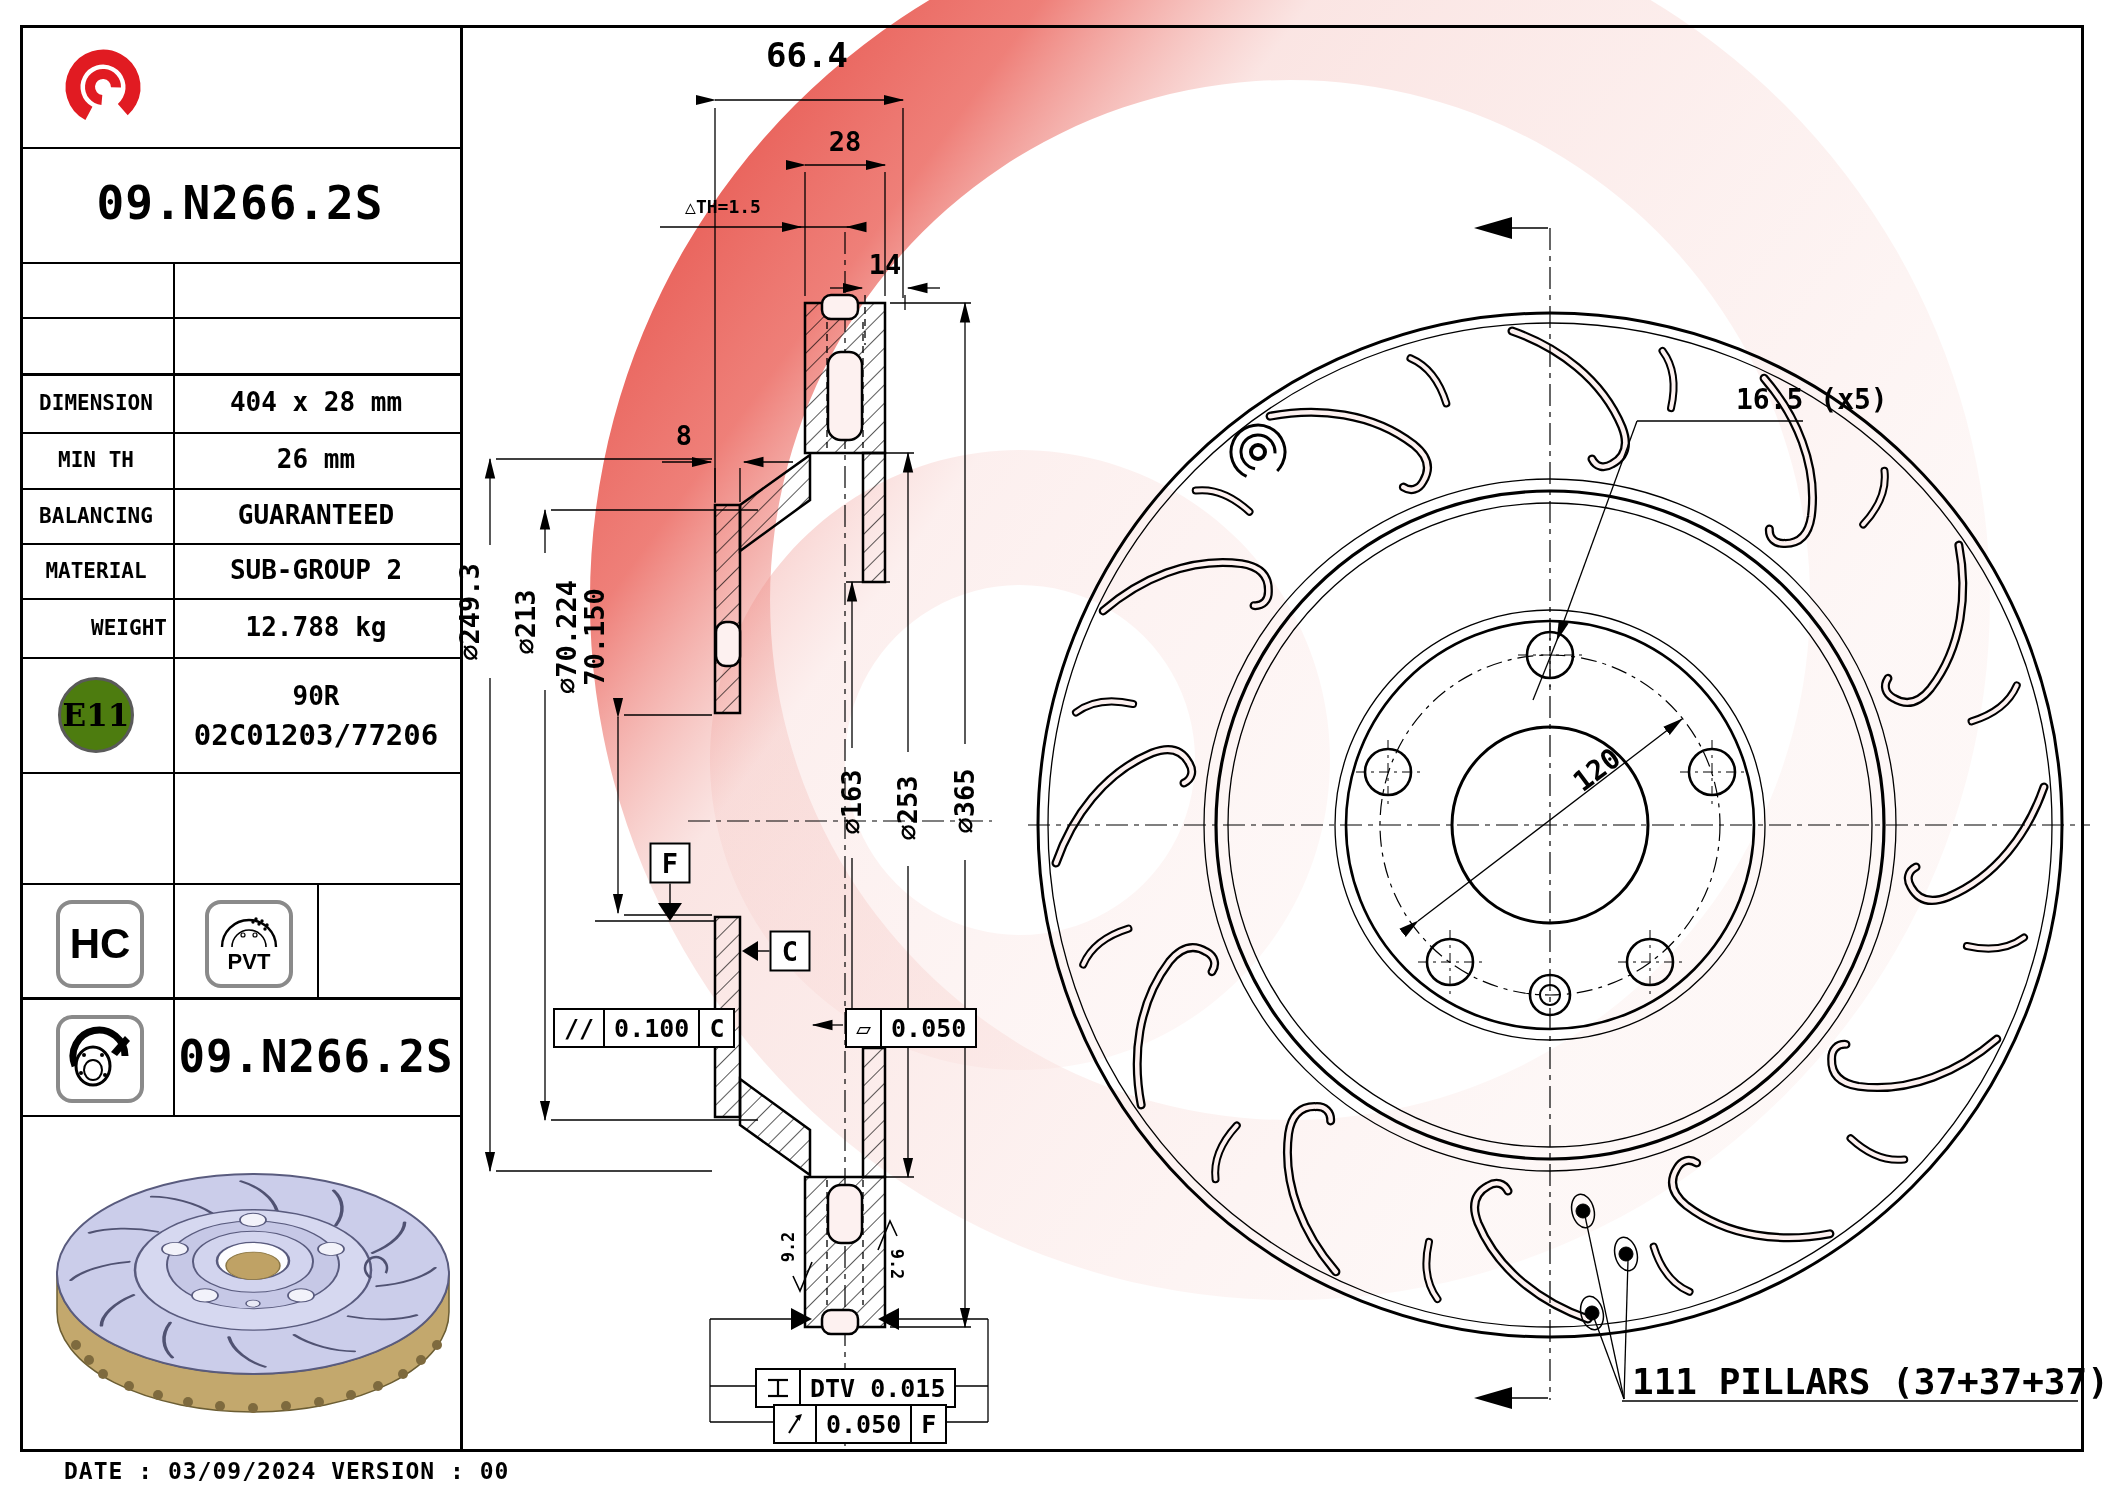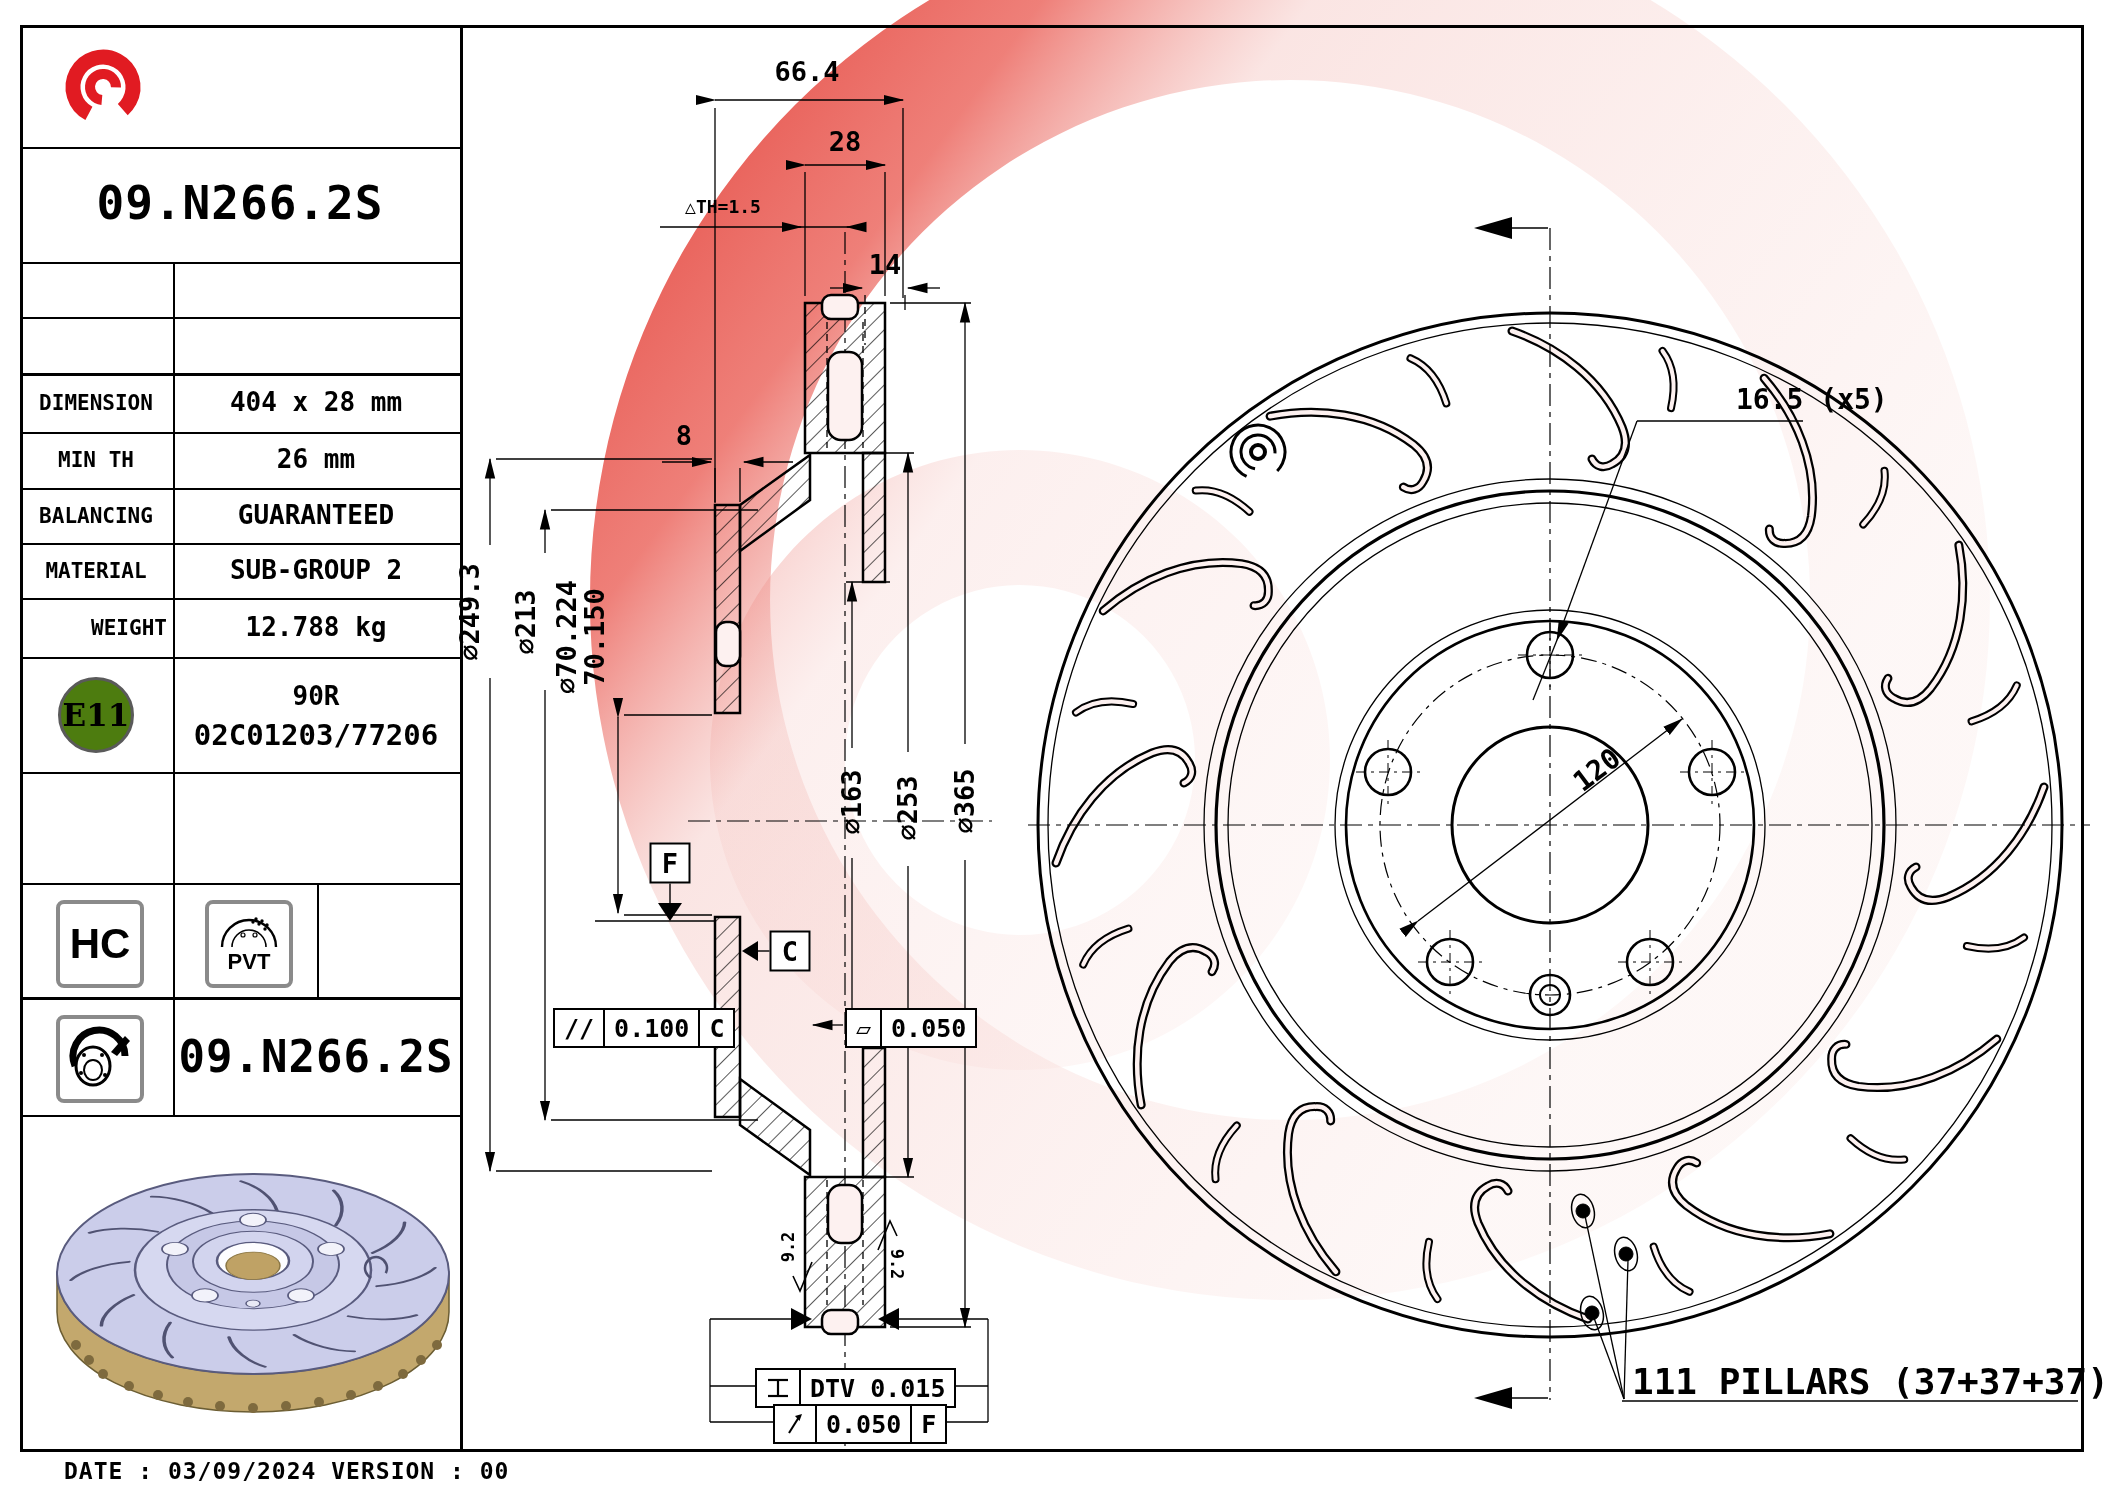--- a/index.html
+++ b/index.html
@@ -21,21 +21,21 @@
   
   .db{position:absolute;width:37px;height:37px;border:2.5px solid #000;background:#fff;
       display:flex;align-items:center;justify-content:center;font-size:27px;font-weight:bold;
       z-index:3;transform:translate(-50%,-50%);}
   
   .fcf{position:absolute;display:flex;background:#fff;border:2.5px solid #000;z-index:3;align-items:stretch;height:36px;}
   .fcf .c{display:flex;align-items:center;justify-content:center;padding:0 9px;
           border-right:2.5px solid #000;font-size:25px;font-weight:bold;}
   .fcf .c:last-child{border-right:none;}
   
-  .badge{position:absolute;border:4px solid #8a8a8a;border-radius:8px;background:#fff;z-index:3;
+  .badge{position:absolute;border:4px solid #8a8a8a;border-radius:16px;background:#fff;z-index:3;
          display:flex;flex-direction:column;align-items:center;justify-content:center;}
   .e11{position:absolute;width:70px;height:70px;border:3.5px solid #5a5a5a;border-radius:50%;
        background:#4d7c0f;z-index:3;display:flex;align-items:center;justify-content:center;
        font-family:"DejaVu Serif",serif;font-weight:bold;font-size:31px;transform:translate(-50%,-50%);}
 </style>
 </head>
 <body>
 
 <div id="sheet">
 
@@ -403,21 +403,21 @@
             <circle cx="48" cy="42" r="13"></circle>
         </g>
         <circle cx="0" cy="58" r="7" fill="#e8e9f5" stroke="#595b7e" stroke-width="1.5"></circle>
       </g>
       <circle cx="330" cy="122" r="11" fill="none" stroke="#4e5070" stroke-width="2.5" stroke-dasharray="52 17" transform="rotate(115 330 122)"></circle>
     </svg>
   </div>
 
   <div class="t lft" style="left:64px;top:1471px;font-size:23px;letter-spacing:1px;">DATE : 03/09/2024 VERSION : 00</div>
 
-  <div class="t" style="left:807px;top:72px;font-size:27px;">66.4</div>
+  <div class="t" style="left:807px;top:56px;font-size:34px;">66.4</div>
   <div class="t" style="left:845px;top:142px;font-size:27px;">28</div>
   <div class="t" style="left:723px;top:207px;font-size:18px;">△TH=1.5</div>
   <div class="t" style="left:885px;top:265px;font-size:27px;">14</div>
   <div class="t" style="left:684px;top:436px;font-size:27px;">8</div>
 
   <div class="t rot" style="left:470px;top:612px;font-size:27px;">∅249.3</div>
   <div class="t rot" style="left:526px;top:622px;font-size:27px;">∅213</div>
   <div class="t rot" style="left:567px;top:637px;font-size:27px;">∅70.224</div>
   <div class="t rot" style="left:595px;top:637px;font-size:27px;">70.150</div>
   <div class="t rot" style="left:852px;top:802px;font-size:27px;">∅163</div>

